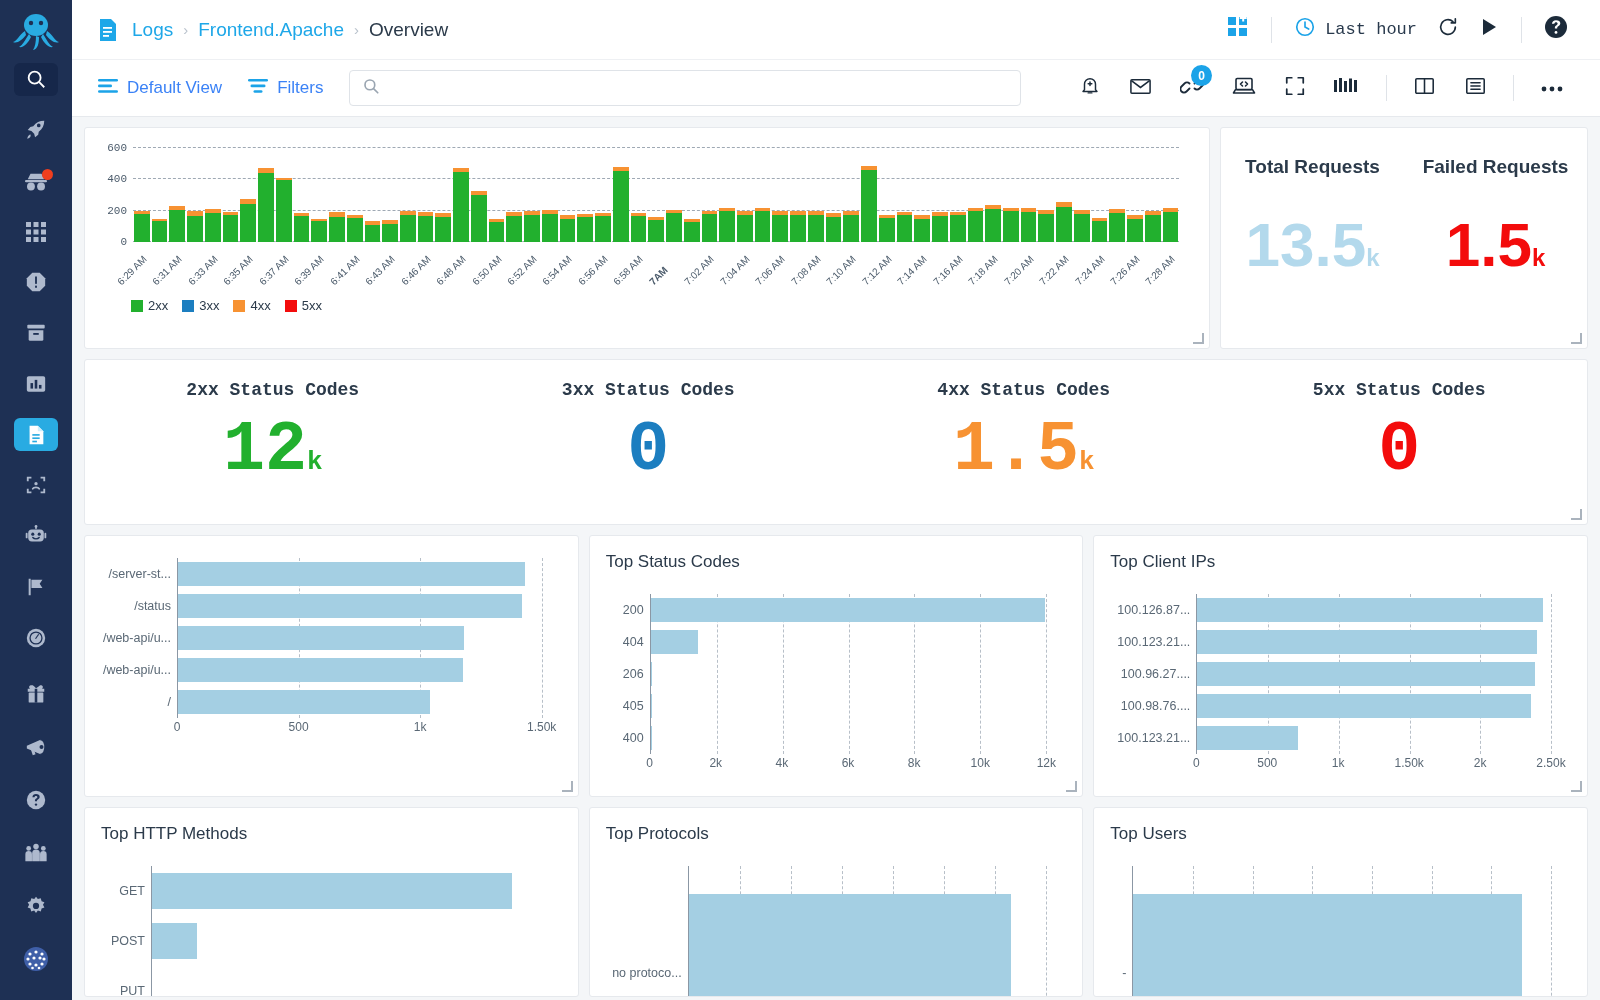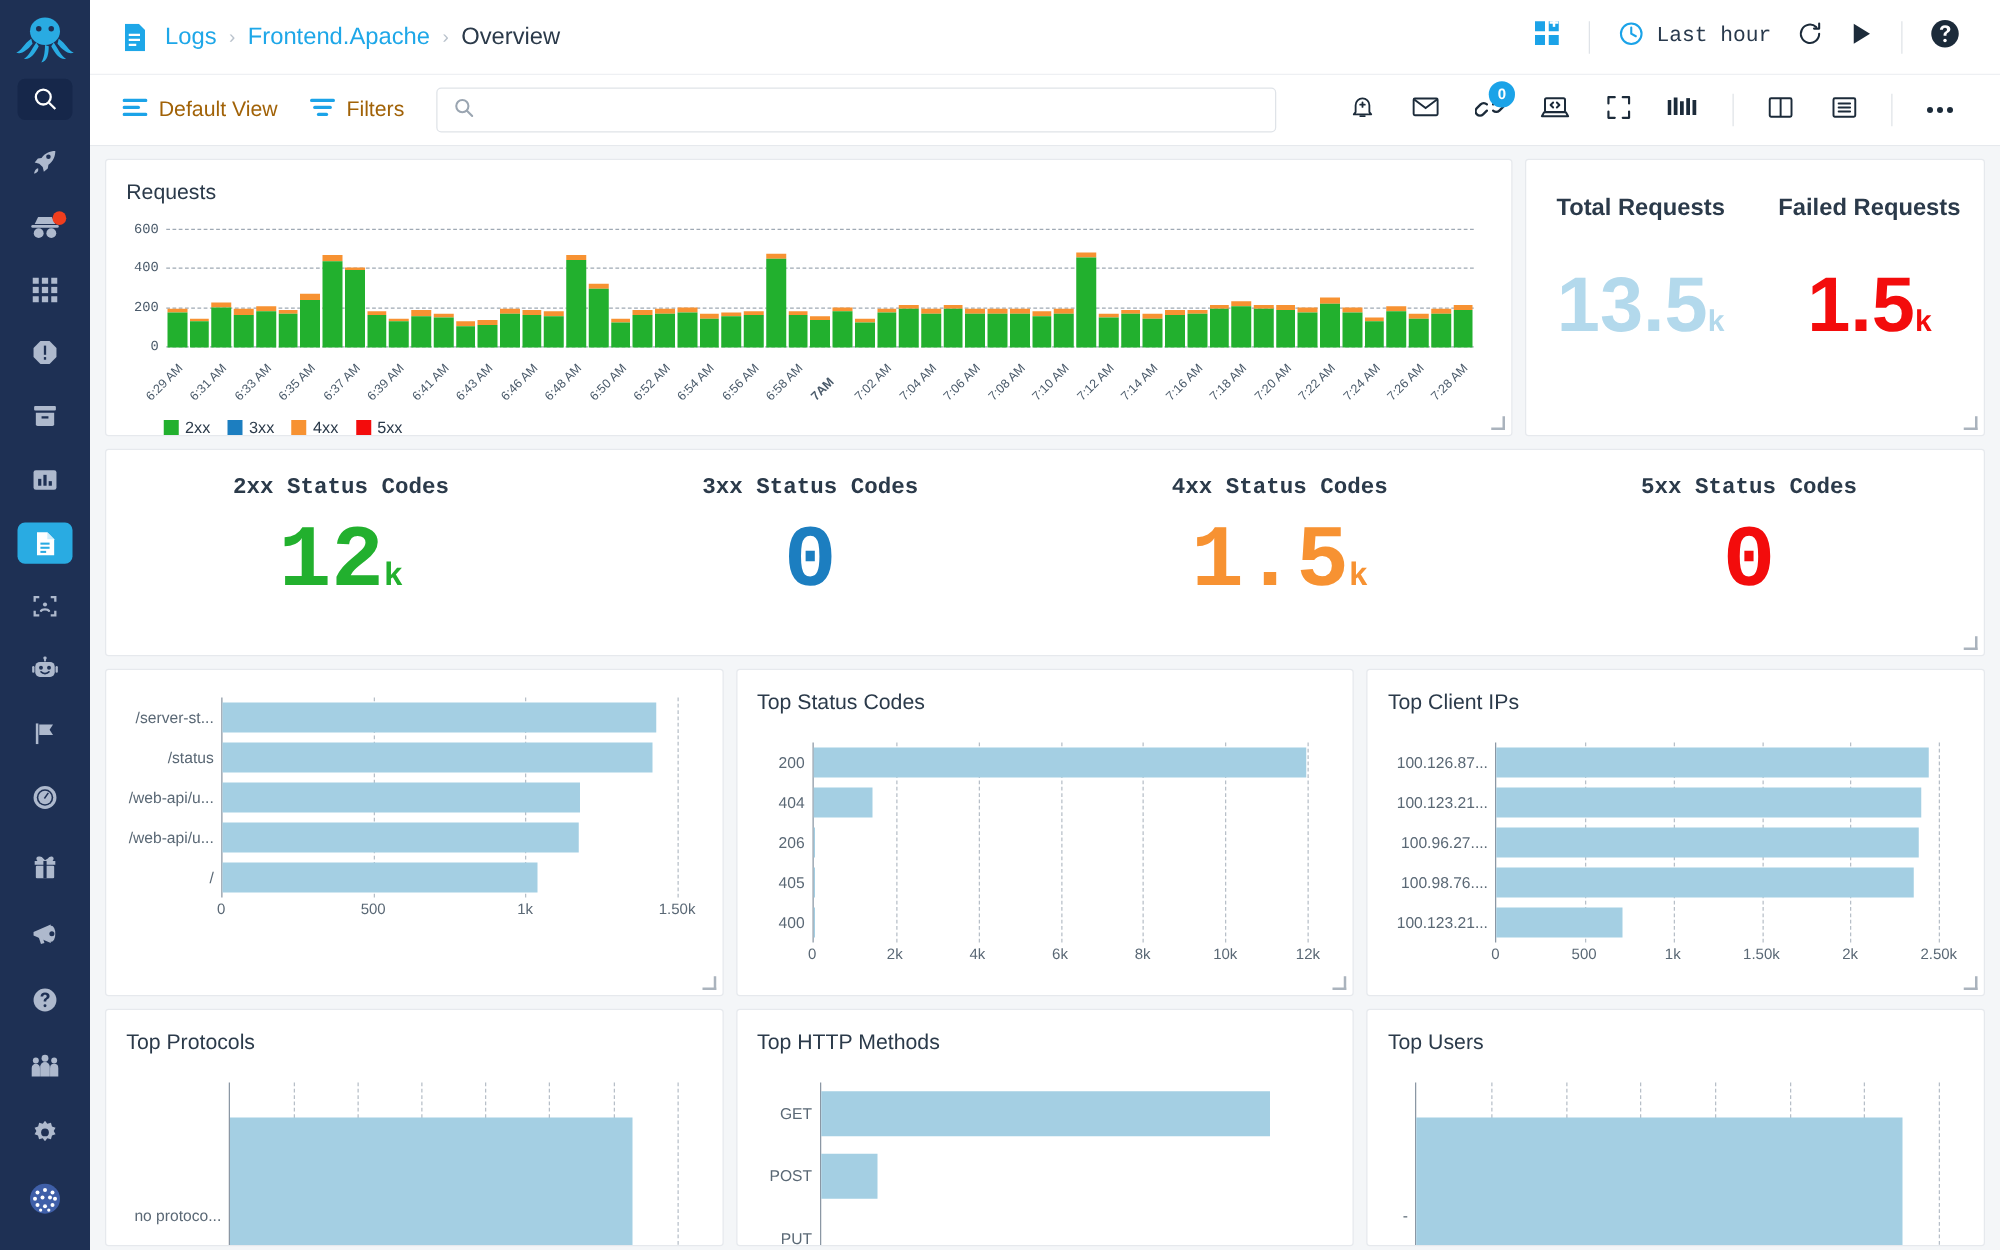--- a/index.html
+++ b/index.html
@@ -56,21 +56,21 @@
   .tb-item { display: flex; align-items: center; padding: 0 10px; color: #1c2b3a; font-family: Liberation Mono, monospace; }
   .tb-divider { width: 1px; height: 26px; background: #dfe3e8; margin: 0 12px; }
   .time-range { display: flex; align-items: center; gap: 9px; font-size: 17px; color: #28394c; }
 
   
   #toolbar {
     height: 57px; min-height: 57px; background: #ffffff;
     display: flex; align-items: center; padding: 0 22px 0 26px;
     border-bottom: 1px solid #e6e9ed;
   }
-  .tool-link { display: flex; align-items: center; gap: 9px; font-size: 17px; color: #a16207; margin-right: 26px; }
+  .tool-link { display: flex; align-items: center; gap: 9px; font-size: 17px; color: #3b82f6; margin-right: 26px; }
   .search-box {
     flex: 0 0 672px; height: 36px; border: 1px solid #dfe3e8; border-radius: 4px;
     display: flex; align-items: center; gap: 10px; padding: 0 12px; background: #fff;
   }
   .search-box input {
     border: 0; outline: 0; font-size: 16px; color: #2b3a4a; width: 100%;
     font-family: "Liberation Sans", sans-serif; background: transparent;
   }
   .search-box input::placeholder { color: #9aa5b1; }
   .toolbar-right { margin-left: auto; display: flex; align-items: center; }
@@ -560,21 +560,20 @@
             </svg>
           </span>
         </div>
       </div>
     </div>
 
     <div id="dash">
 
       <div class="row">
         <div class="panel" id="requests-panel">
-          <div class="panel-title">Requests</div>
           <div class="req-chart">
             <div class="req-plot" id="req-plot">
                 <div class="gridline" style="bottom: 0%;">
                   <div class="ylab">0</div>
                 </div>
                 <div class="gridline" style="bottom: 33.3333%;">
                   <div class="ylab">200</div>
                 </div>
                 <div class="gridline" style="bottom: 66.6667%;">
                   <div class="ylab">400</div>
@@ -1141,56 +1140,56 @@
                 <div class="hb-tick" style="left: 80%;">2k</div>
                 <div class="hb-tick" style="left: 100%;">2.50k</div>
               </div>
             </div>
           <div class="resize-grip"></div>
         </div>
       </div>
 
       <div class="row">
         <div class="panel chart-panel short">
+          <div class="panel-title">Top HTTP Methods</div>
+          <div class="hbar-wrap tall" id="hb-top_http_methods">
+              <div class="hb-cats" style="width: 50px; height: 150px;">
+                <div class="hb-cat">GET</div>
+                <div class="hb-cat">POST</div>
+                <div class="hb-cat">PUT</div>
+              </div>
+              <div class="hb-plot" style="left: 50px; height: 150px;">
+                <div class="hb-rows">
+                  <div class="hb-row">
+                    <div class="hb-bar" style="width: 92.3077%; background: rgb(164, 207, 227);"></div>
+                  </div>
+                  <div class="hb-row">
+                    <div class="hb-bar" style="width: 11.5385%; background: rgb(164, 207, 227);"></div>
+                  </div>
+                  <div class="hb-row">
+                    <div class="hb-bar" style="width: 0%; background: rgb(164, 207, 227);"></div>
+                  </div>
+                </div>
+              </div>
+            </div>
+        </div>
+        <div class="panel chart-panel short">
           <div class="panel-title">Top Protocols</div>
           <div class="hbar-wrap tall" id="hb-top_protocols">
               <div class="hb-plot" style="left: 82px; height: 150px;">
                 <div class="hb-vline" style="left: 14.2857%;"></div>
                 <div class="hb-vline" style="left: 28.5714%;"></div>
                 <div class="hb-vline" style="left: 42.8571%;"></div>
                 <div class="hb-vline" style="left: 57.1429%;"></div>
                 <div class="hb-vline" style="left: 71.4286%;"></div>
                 <div class="hb-vline" style="left: 85.7143%;"></div>
                 <div class="hb-vline" style="left: 100%;"></div>
                 <div style="position: absolute; left: 0px; top: 28px; bottom: 0px; width: 90%; background: rgb(164, 207, 227);"></div>
               </div>
               <div class="hb-wide-cat" style="top: 100px; width: 82px;">no protoco...</div>
-            </div>
-        </div>
-        <div class="panel chart-panel short">
-          <div class="panel-title">Top HTTP Methods</div>
-          <div class="hbar-wrap tall" id="hb-top_http_methods">
-              <div class="hb-cats" style="width: 50px; height: 150px;">
-                <div class="hb-cat">GET</div>
-                <div class="hb-cat">POST</div>
-                <div class="hb-cat">PUT</div>
-              </div>
-              <div class="hb-plot" style="left: 50px; height: 150px;">
-                <div class="hb-rows">
-                  <div class="hb-row">
-                    <div class="hb-bar" style="width: 92.3077%; background: rgb(164, 207, 227);"></div>
-                  </div>
-                  <div class="hb-row">
-                    <div class="hb-bar" style="width: 11.5385%; background: rgb(164, 207, 227);"></div>
-                  </div>
-                  <div class="hb-row">
-                    <div class="hb-bar" style="width: 0%; background: rgb(164, 207, 227);"></div>
-                  </div>
-                </div>
-              </div>
             </div>
         </div>
         <div class="panel chart-panel short">
           <div class="panel-title">Top Users</div>
           <div class="hbar-wrap tall" id="hb-top_users">
               <div class="hb-plot" style="left: 22px; height: 150px;">
                 <div class="hb-vline" style="left: 14.2857%;"></div>
                 <div class="hb-vline" style="left: 28.5714%;"></div>
                 <div class="hb-vline" style="left: 42.8571%;"></div>
                 <div class="hb-vline" style="left: 57.1429%;"></div>

